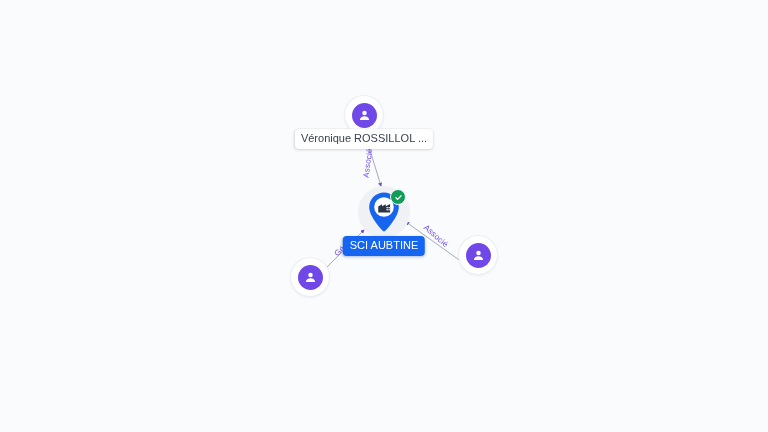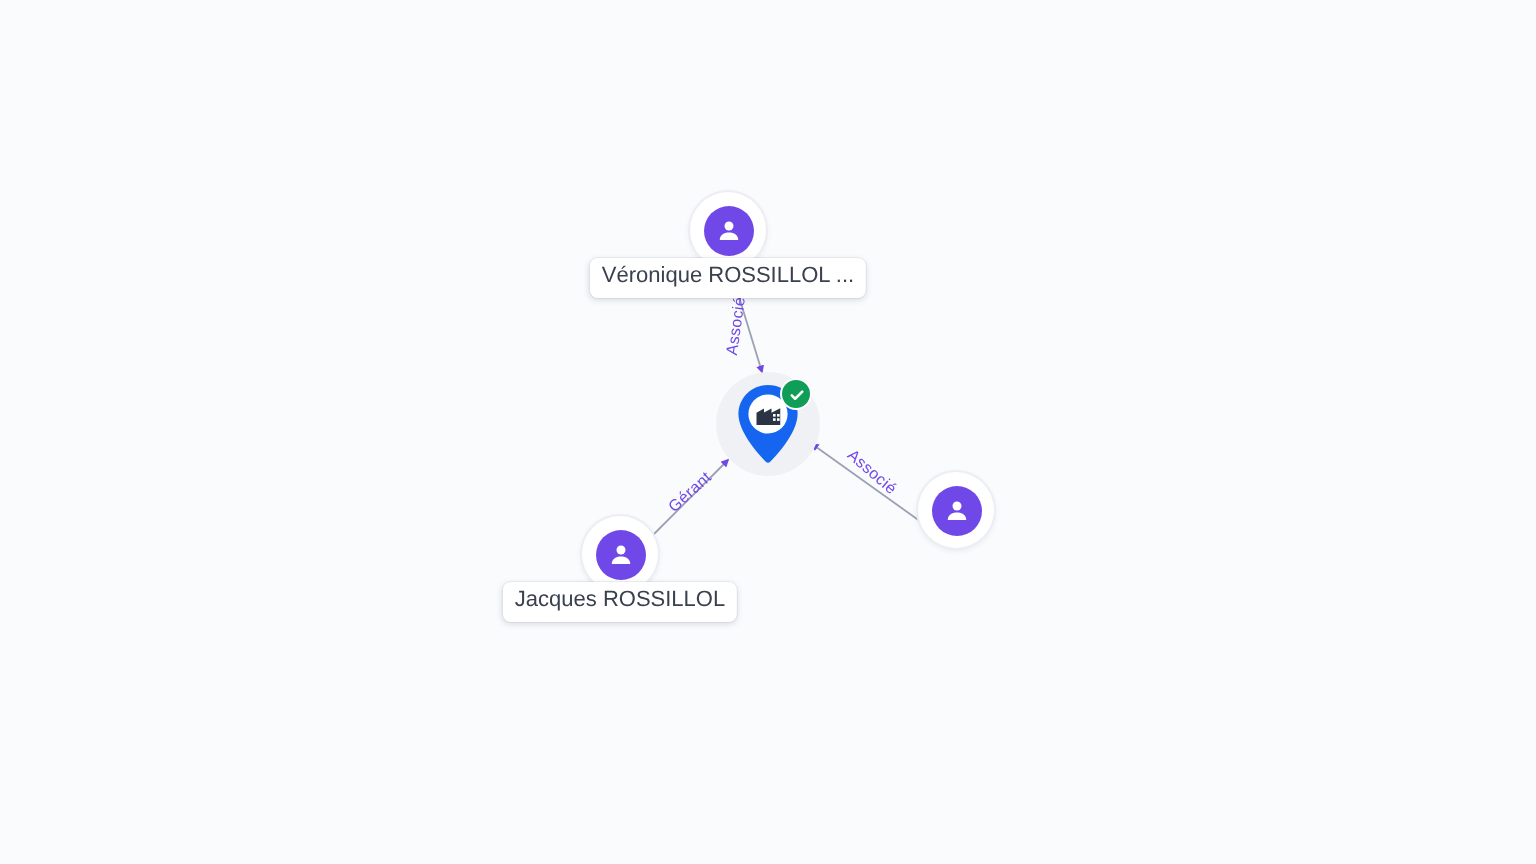--- a/index.html
+++ b/index.html
@@ -178,21 +178,20 @@
   <div class="node" style="left:310px; top:277px;">
     <div class="person-halo">
       <div class="person-avatar">
         <svg width="15" height="15" viewBox="0 0 24 24" fill="#ffffff" xmlns="http://www.w3.org/2000/svg">
           <circle cx="12" cy="8" r="3.6"></circle>
           <path d="M4.6 19.2c0-3.9 3.3-6 7.4-6s7.4 2.1 7.4 6z"></path>
         </svg>
       </div>
     </div>
   </div>
-  <div class="node-label" style="left:310px; top:291px;">Jacques ROSSILLOL</div>
 
   <div class="node" style="left:384px; top:212px; z-index:5;">
     <div class="company-halo">
       <div class="pin-wrap">
         <svg width="38" height="44" viewBox="0 0 38 44" xmlns="http://www.w3.org/2000/svg">
           <path d="M19 2.5c-8.2 0-14.8 6.5-14.8 14.5 0 9.9 12.2 22.4 13.6 23.8a1.7 1.7 0 0 0 2.4 0c1.4-1.4 13.6-13.9 13.6-23.8C33.8 9 27.2 2.5 19 2.5z" fill="#1565f0"></path>
           <circle cx="19" cy="17" r="9.8" fill="#ffffff"></circle>
         </svg>
 
         <svg width="15" height="15" viewBox="0 0 24 24" style="position:absolute; left:11.5px; top:9.5px;" xmlns="http://www.w3.org/2000/svg">
@@ -203,14 +202,15 @@
           <rect x="18.4" y="14.6" width="2.1" height="2.1" fill="#ffffff"></rect>
         </svg>
         <div class="verified-badge">
           <svg width="9" height="9" viewBox="0 0 24 24" fill="none" xmlns="http://www.w3.org/2000/svg">
             <path d="M5 12.5l4.5 4.5L19 7.5" stroke="#ffffff" stroke-width="3.4" stroke-linecap="round" stroke-linejoin="round"></path>
           </svg>
         </div>
       </div>
     </div>
   </div>
+  <div class="company-label" style="left:384px; top:236px;">SCI AUBTINE</div>
 
 </div>
 
 </body></html>

